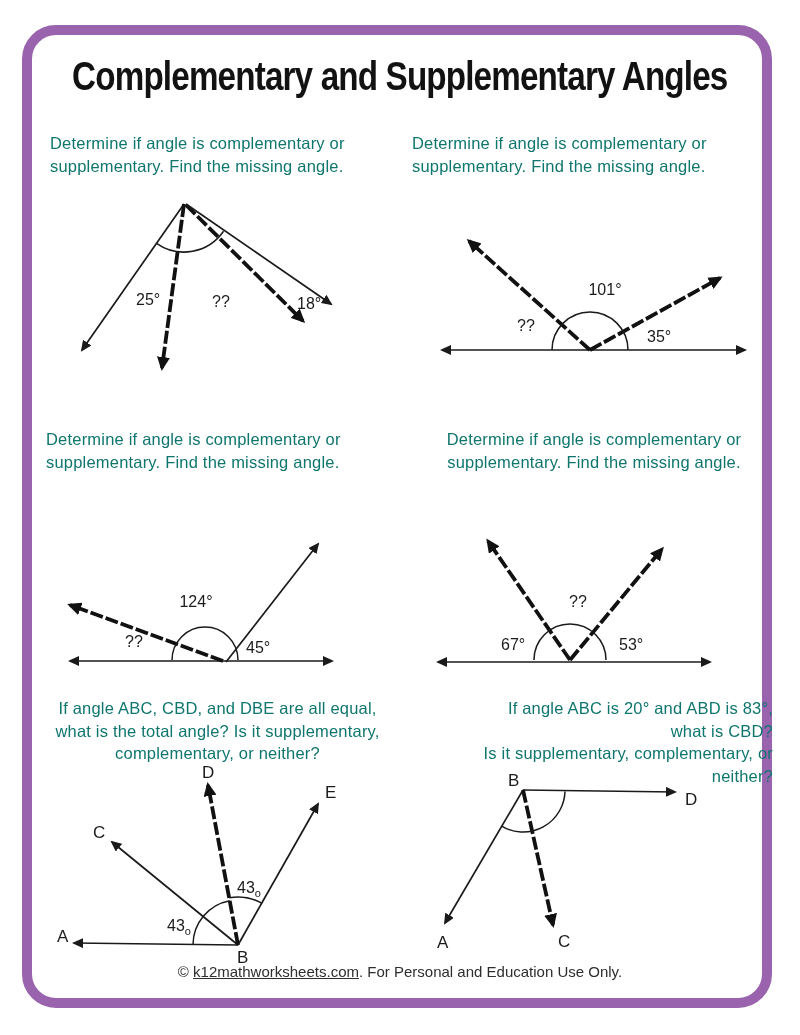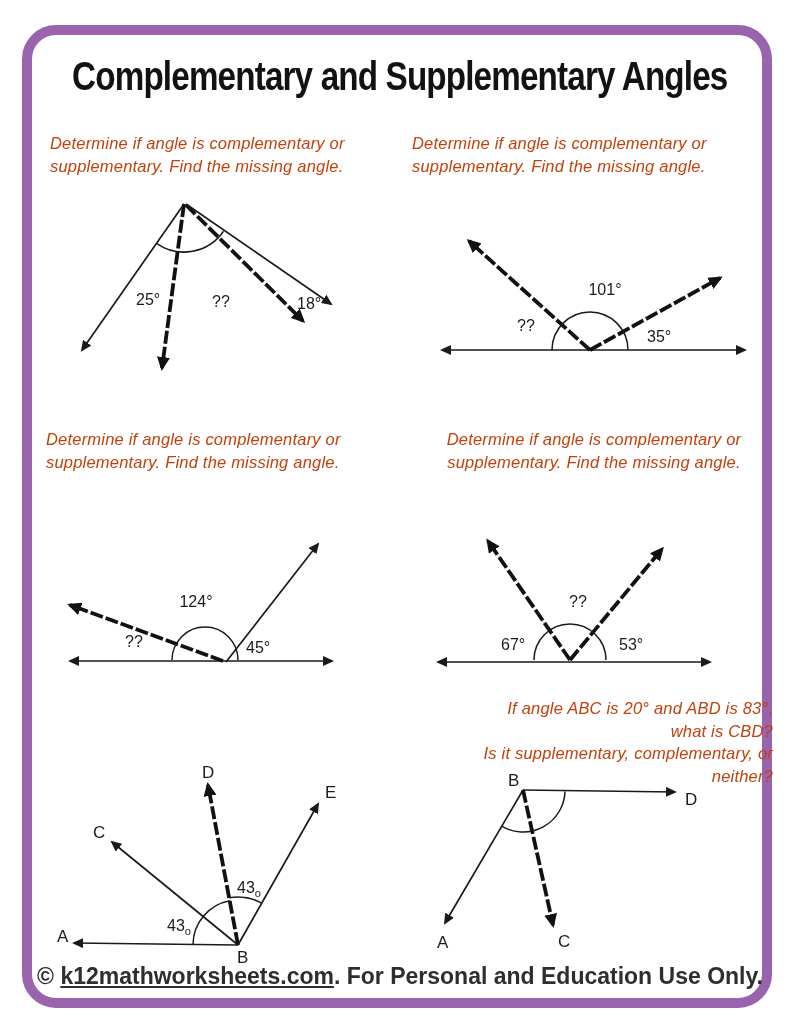--- a/index.html
+++ b/index.html
@@ -4,35 +4,35 @@
 <style>
   html,body{margin:0;padding:0;background:#ffffff;}
   .page{position:relative;width:776px;height:1035px;background:#ffffff;overflow:hidden;
         font-family:"Liberation Sans",sans-serif;color:#3d3d3d;}
   .frame{position:absolute;left:22px;top:25px;width:750px;height:983px;
          border:10px solid #9a63ad;border-radius:34px;box-sizing:border-box;}
   .title{position:absolute;left:0;top:54px;width:800px;text-align:center;}
   .title span{display:inline-block;font-size:40px;font-weight:bold;color:#121212;
               letter-spacing:-1px;transform:scaleX(0.83);transform-origin:center;}
   .prompt{position:absolute;font-size:16.5px;line-height:22.5px;letter-spacing:0.2px;
-          color:#c2410c;white-space:pre-line;font-style:italic;}
+          color:#0f766e;white-space:pre-line;}
   .p1{left:50px;top:132px;width:355px;text-align:left;}
   .p2{left:412px;top:132px;width:360px;text-align:left;}
   .p3{left:46px;top:428px;width:355px;text-align:left;}
   .p4{left:424px;top:428px;width:340px;text-align:center;}
   .p5{left:30px;top:697px;width:375px;text-align:center;}
   .p6{left:428px;top:697px;width:345px;text-align:right;}
   svg{position:absolute;overflow:visible;}
   svg text{font-family:"Liberation Sans",sans-serif;font-size:16px;fill:#1c1c1c;}
   svg text.pt{font-size:17px;}
   .thin{stroke:#1a1a1a;stroke-width:1.7;fill:none;}
   .thick{stroke:#111111;stroke-width:3.8;fill:none;stroke-dasharray:13 3;}
   .arc{stroke:#1a1a1a;stroke-width:1.5;fill:none;}
   .footer{position:absolute;left:0;top:963px;width:800px;text-align:center;
-          font-size:23px;color:#2e2e2e;font-weight:bold;}
+          font-size:15px;color:#2e2e2e;}
   .footer a{color:#2e2e2e;text-decoration:underline;cursor:pointer;}
   .sub{font-size:11px;}
 </style>
 </head>
 <body>
 
 <div class="page">
 
   <div class="frame"></div>
 
@@ -41,20 +41,23 @@
   </div>
 
   <div class="prompt p1">Determine if  angle is complementary or
 supplementary. Find the missing angle.</div>
   <div class="prompt p2">Determine if  angle is complementary or
 supplementary. Find the missing angle.</div>
   <div class="prompt p3">Determine if  angle is complementary or
 supplementary. Find the missing angle.</div>
   <div class="prompt p4">Determine if  angle is complementary or
 supplementary. Find the missing angle.</div>
+  <div class="prompt p5">If angle ABC, CBD, and DBE are all equal,
+what is the total angle? Is it supplementary,
+complementary, or neither?</div>
   <div class="prompt p6">If angle ABC is 20° and ABD is 83°,
 &nbsp;what is CBD?
 Is it supplementary, complementary, or
 neither?</div>
 
   <svg style="left:55px;top:190px;" width="300" height="195">
     <defs>
       <marker id="a1" markerUnits="userSpaceOnUse" markerWidth="12" markerHeight="10" refX="9" refY="5" orient="auto">
           <path d="M0,0 L11,5 L0,10 Z" fill="#1a1a1a"></path>
         </marker>

